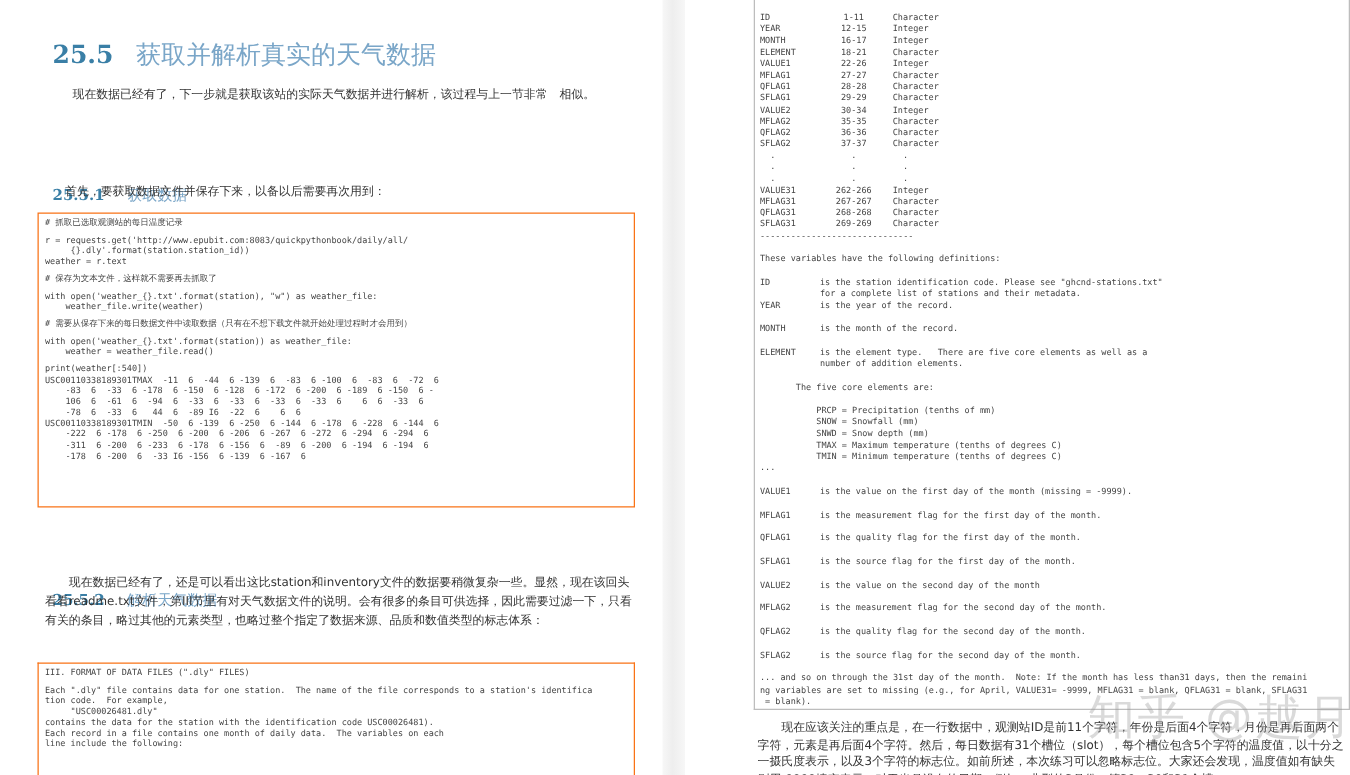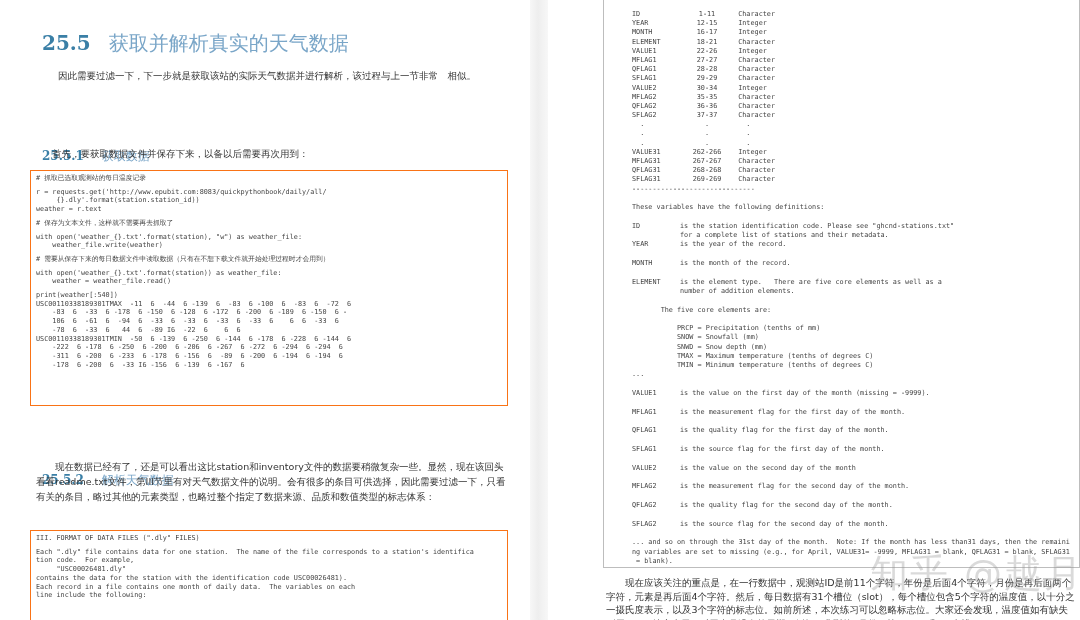--- a/index.html
+++ b/index.html
@@ -22,39 +22,39 @@
 
   .code { position:absolute; border:1px solid #f97316; background:#fff;
           font-family:"DejaVu Sans Mono", monospace; font-size:6.8px; line-height:8.7px;
           color:#444; white-space:pre; padding:3px 5px; box-sizing:border-box; overflow:hidden; }
   .code .line { display:block; min-height:8.7px; }
   .code .gap { display:block; height:5px; }
 
   .rcode { position:absolute; left:55px; top:0; width:477px; height:568px; border-left:1px solid #bdbdbd;
            border-bottom:1px solid #bdbdbd; border-right:1px solid #bdbdbd; padding:10px 0 0 4px; box-sizing:border-box;
            font-family:"DejaVu Sans Mono", monospace; font-size:6.8px; color:#444; white-space:pre; overflow:hidden; }
-  .rcode .row { display:block; height:9.2px; line-height:9.2px;margin-left:24px; }
+  .rcode .row { display:block; height:9.2px; line-height:9.2px; }
   .rcode .gap { display:block; height:9.5px; }
   .rcode .c1 { display:inline-block; width:52px; }
   .rcode .c2 { display:inline-block; width:46px; text-align:center; }
   .rcode .d1 { display:inline-block; width:48px; }
 
   .rpara { position:absolute; left:58px; top:576px; width:470px; font-size:9.5px; line-height:13.5px; color:#333; text-indent:2em; }
 
   .watermark { position:absolute; left:870px; top:548px; font-size:38px; color:rgba(150,150,150,0.35);
                font-family:"DejaVu Sans", sans-serif; white-space:nowrap; letter-spacing:2px; }
 </style>
 </head>
 <body>
 
 <div class="page page-left">
   <div class="h h1">
     <span class="num">25.5</span><span class="ttl">获取并解析真实的天气数据</span>
   </div>
-  <div class="para" style="top:68px; left:58px;">因此需要过滤一下，下一步就是获取该站的实际天气数据并进行解析，该过程与上一节非常　相似。</div>
+  <div class="para" style="top:68px; left:58px;">现在数据已经有了，下一步就是获取该站的实际天气数据并进行解析，该过程与上一节非常　相似。</div>
 
   <div class="h h2" style="top:104px;">
     <span class="num">25.5.1</span><span class="ttl">获取数据</span>
   </div>
   <div class="para" style="top:146px; left:52px;">首先，要获取数据文件并保存下来，以备以后需要再次用到：</div>
 
   <div class="code" id="code1" style="left:30px; top:170px; width:478px; height:236px;"><span class="line"># 抓取已选取观测站的每日温度记录</span><span class="gap"></span><span class="line">r = requests.get('http://www.epubit.com:8083/quickpythonbook/daily/all/</span><span class="line">     {}.dly'.format(station.station_id))</span><span class="line">weather = r.text</span><span class="gap"></span><span class="line"># 保存为文本文件，这样就不需要再去抓取了</span><span class="gap"></span><span class="line">with open('weather_{}.txt'.format(station), "w") as weather_file:</span><span class="line">    weather_file.write(weather)</span><span class="gap"></span><span class="line"># 需要从保存下来的每日数据文件中读取数据（只有在不想下载文件就开始处理过程时才会用到）</span><span class="gap"></span><span class="line">with open('weather_{}.txt'.format(station)) as weather_file:</span><span class="line">    weather = weather_file.read()</span><span class="gap"></span><span class="line">print(weather[:540])</span><span class="line">USC00110338189301TMAX  -11  6  -44  6 -139  6  -83  6 -100  6  -83  6  -72  6</span><span class="line">    -83  6  -33  6 -178  6 -150  6 -128  6 -172  6 -200  6 -189  6 -150  6 -</span><span class="line">    106  6  -61  6  -94  6  -33  6  -33  6  -33  6  -33  6    6  6  -33  6</span><span class="line">    -78  6  -33  6   44  6  -89 I6  -22  6    6  6</span><span class="line">USC00110338189301TMIN  -50  6 -139  6 -250  6 -144  6 -178  6 -228  6 -144  6</span><span class="line">    -222  6 -178  6 -250  6 -200  6 -206  6 -267  6 -272  6 -294  6 -294  6</span><span class="line">    -311  6 -200  6 -233  6 -178  6 -156  6  -89  6 -200  6 -194  6 -194  6</span><span class="line">    -178  6 -200  6  -33 I6 -156  6 -139  6 -167  6</span></div>
 
   <div class="h h2" style="top:428px;">
     <span class="num">25.5.2</span><span class="ttl">解析天气数据</span>

